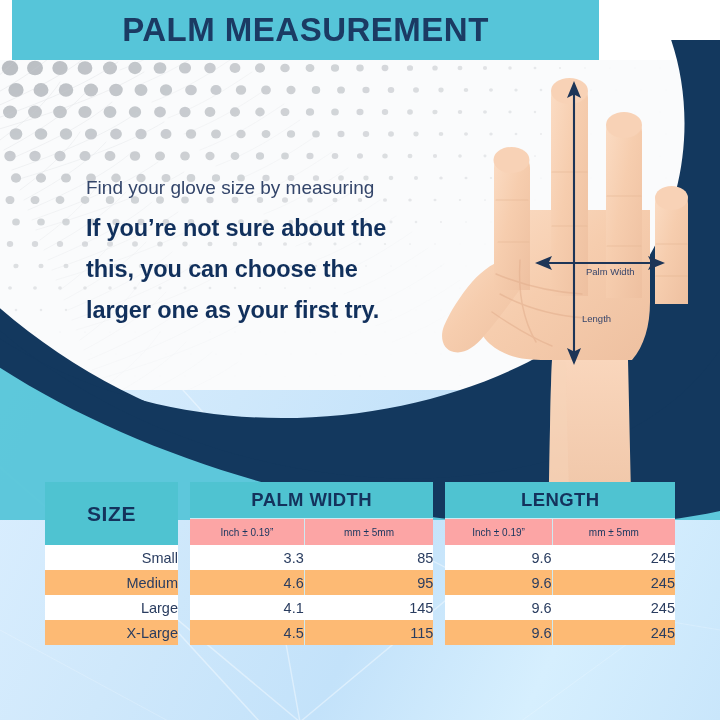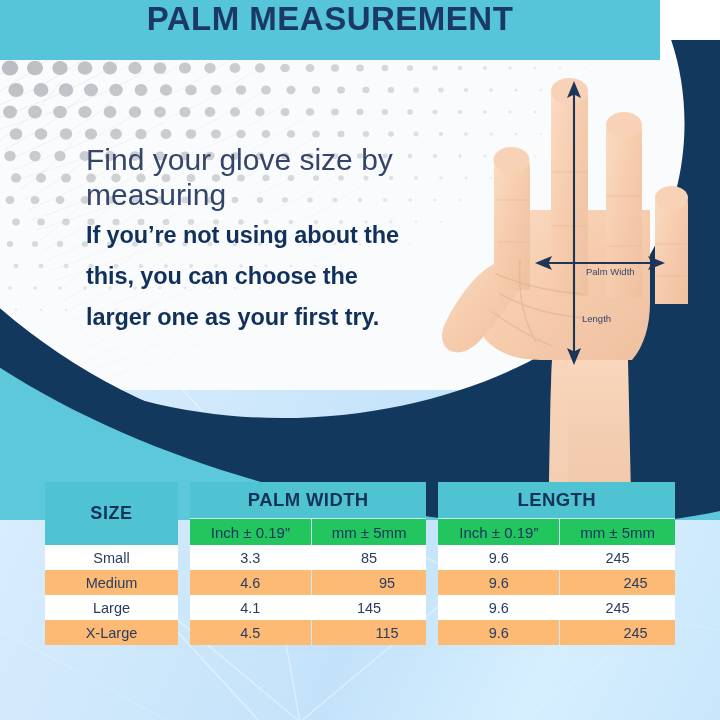--- a/index.html
+++ b/index.html
@@ -25,37 +25,38 @@
     overflow:hidden;
   }
   .halftone{position:absolute;left:0;top:0;width:720px;height:330px;}
   .streaks{position:absolute;left:0;top:0;width:720px;height:330px;opacity:.5;}
 
   
   .swoosh{position:absolute;left:0;top:40px;width:720px;height:480px;pointer-events:none;}
 
   
   .header-bar{
-    position:absolute;left:0;top:0;width:660px;height:60px;
+    position:absolute;left:12px;top:0;width:587px;height:60px;
     background:#56c5d9;
-    display:flex;align-items:flex-start;justify-content:center;
+    display:flex;align-items:center;justify-content:center;
   }
   .header-title{
     font-size:33px;font-weight:700;letter-spacing:.5px;color:#1b3a63;
     font-family:"Liberation Sans", sans-serif;
   }
 
   
   .intro{
     position:absolute;left:86px;top:142px;width:430px;
     color:#2b3f63;z-index:6;
   }
   .intro .light{
-    font-size:30px;line-height:35px;font-weight:400;color:#33456a;
+    font-size:19px;line-height:35px;font-weight:400;color:#33456a;
     letter-spacing:0px;
+    margin-top:28px;
   }
   .intro .bold{
     font-size:23.5px;line-height:36px;font-weight:700;color:#11305c;
     margin-top:5px;letter-spacing:-.1px;
   }
 
   
   .hand-wrap{position:absolute;left:400px;top:60px;width:320px;height:470px;z-index:5;}
   .hand-svg{position:absolute;left:0;top:0;}
   .measure-svg{position:absolute;left:0;top:0;}
@@ -67,36 +68,36 @@
   
   .table-wrap{
     position:absolute;left:45px;top:482px;width:630px;z-index:8;
   }
   .sizetable{border-collapse:separate;border-spacing:0;width:630px;
     font-family:"Liberation Sans", sans-serif;}
   .sizetable td,.sizetable th{padding:0;margin:0;}
 
   .th-size{
     width:133px;height:62px;background:#4fc3d1;color:#14325c;
-    font-size:18px;font-weight:700;text-align:center;vertical-align:middle;
+    font-size:21px;font-weight:700;text-align:center;vertical-align:middle;
     letter-spacing:.6px;
   }
   .gap-col{width:12px;background:transparent;}
   .th-group{
     background:#4fc3d1;color:#14325c;font-size:18.5px;font-weight:700;
     height:36px;text-align:center;vertical-align:middle;letter-spacing:.4px;
     border-bottom:1.5px solid #cdeaf2;
   }
   .th-sub{
-    background:#22c55e;color:#17355e;font-size:15px;font-weight:400;
+    background:#fca5a5;color:#17355e;font-size:10px;font-weight:400;
     height:26px;text-align:center;vertical-align:middle;
   }
   .th-sub.divider{border-left:1.5px solid #cdeaf2;}
   .cell{
-    height:25px;text-align:center;vertical-align:middle;
+    height:25px;text-align:right;vertical-align:middle;
     font-size:14.5px;color:#2a3d60;font-weight:400;
   }
   .row-odd .cell{background:#ffffff;}
   .row-even .cell{background:#fdba74;}
   .cell.divider{border-left:1.5px solid rgba(205,234,242,.0);}
   .row-even .cell.divider{border-left:1.5px solid #cdeaf2;padding-left:36px;}
   .cell.sizecell{font-size:14.5px;}
 </style>
 </head>
 <body>
@@ -774,21 +775,21 @@
       <text class="m-label" x="182" y="262">Length</text>
     </svg>
   </div>
 
   <div class="header-bar">
     <div class="header-title">PALM MEASUREMENT</div>
   </div>
 
   <div class="intro">
     <div class="light">Find your glove size by measuring</div>
-    <div class="bold">If you’re not using about the</div>
+    <div class="bold">If you’re not sure about the</div>
     <div class="bold">this, you can choose the</div>
     <div class="bold">larger one as your first try.</div>
   </div>
 
   <div class="table-wrap">
     <table class="sizetable">
       <tbody>
           <tr>
         <td class="th-size" rowspan="2">SIZE</td>
         <td class="gap-col" rowspan="6"></td>

